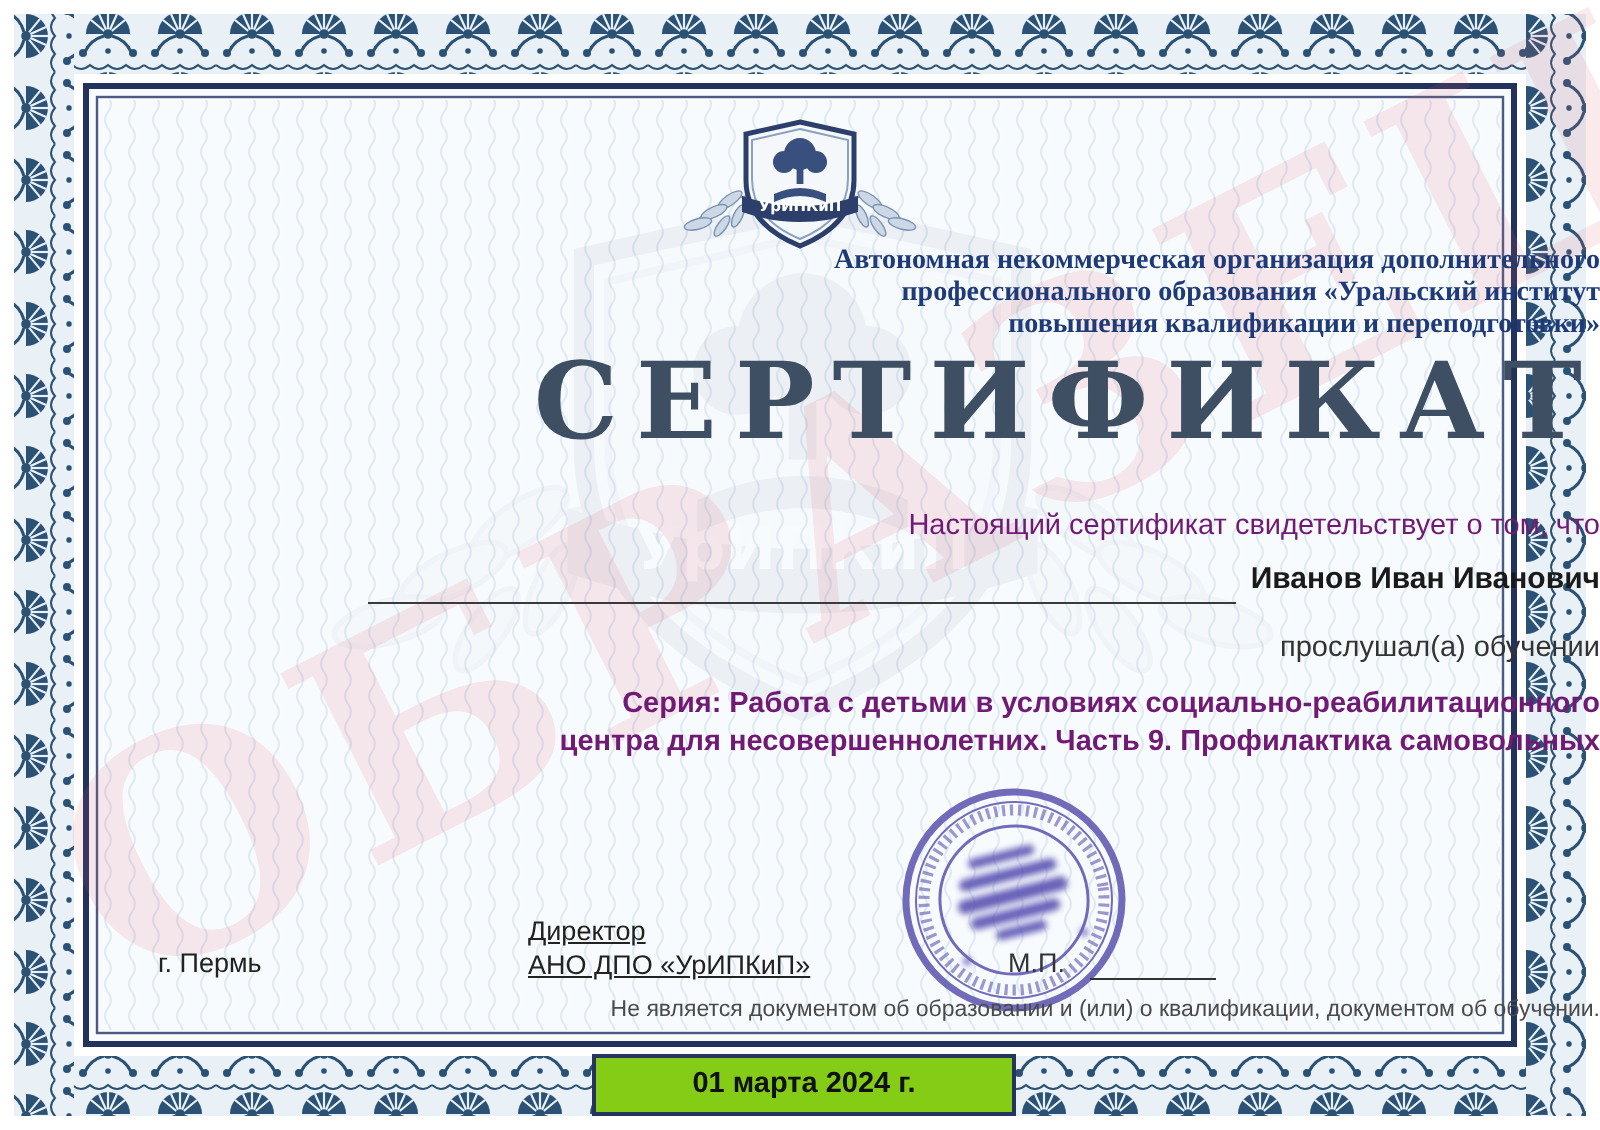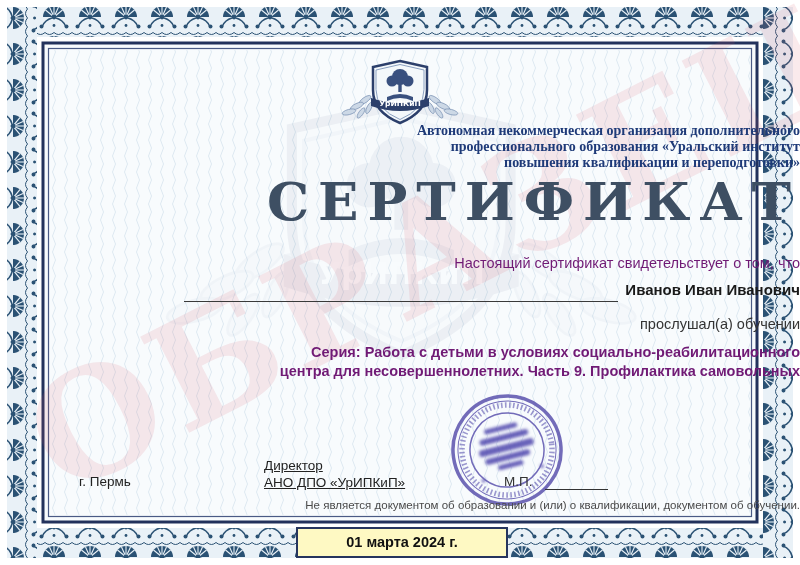--- a/index.html
+++ b/index.html
@@ -16,21 +16,21 @@
   .intro{top:255px;font-size:14.5px;color:#701a75;z-index:3;}
   .name{top:281px;font-size:15px;font-weight:bold;color:#1a1a1a;z-index:3;}
   .name-line{top:301px;left:184px;width:434px;border-top:1.5px solid #3a3a3a;z-index:3;}
   .action{top:316px;font-size:14.5px;color:#333;z-index:3;}
   .course{top:343px;font-size:14.5px;font-weight:bold;line-height:19px;color:#701a75;z-index:3;}
   .city{left:64px;top:474px;font-size:13.5px;color:#222;z-index:3;margin-left:15px;}
   .director{left:264px;top:457px;font-size:13.5px;line-height:17px;color:#222;z-index:3;text-decoration:underline;}
   .mp{left:504px;top:474px;font-size:13.5px;color:#333;z-index:3;}
   .sig-line{left:545px;top:489px;width:63px;border-top:1.5px solid #333;z-index:3;}
   .disclaimer{top:499px;font-size:11.5px;color:#4a4a4a;z-index:3;}
-  .date-box{left:296px;top:527px;width:208px;height:27px;background:#fef9c3;border:2px solid #26355e;
+  .date-box{left:296px;top:527px;width:208px;height:27px;background:#84cc16;border:2px solid #26355e;
             text-align:center;line-height:27px;font-size:14.5px;font-weight:bold;color:#111;z-index:5;}
   .sample-watermark{left:-5px;top:180px;width:810px;text-align:center;z-index:2;
             font-family:"DejaVu Serif","Liberation Serif",serif;font-weight:bold;
             font-size:148px;letter-spacing:6px;color:rgba(215,96,110,0.13);
             transform:rotate(-27deg);pointer-events:none;}
 </style>
 </head>
 <body>
 
 <div class="cert">

